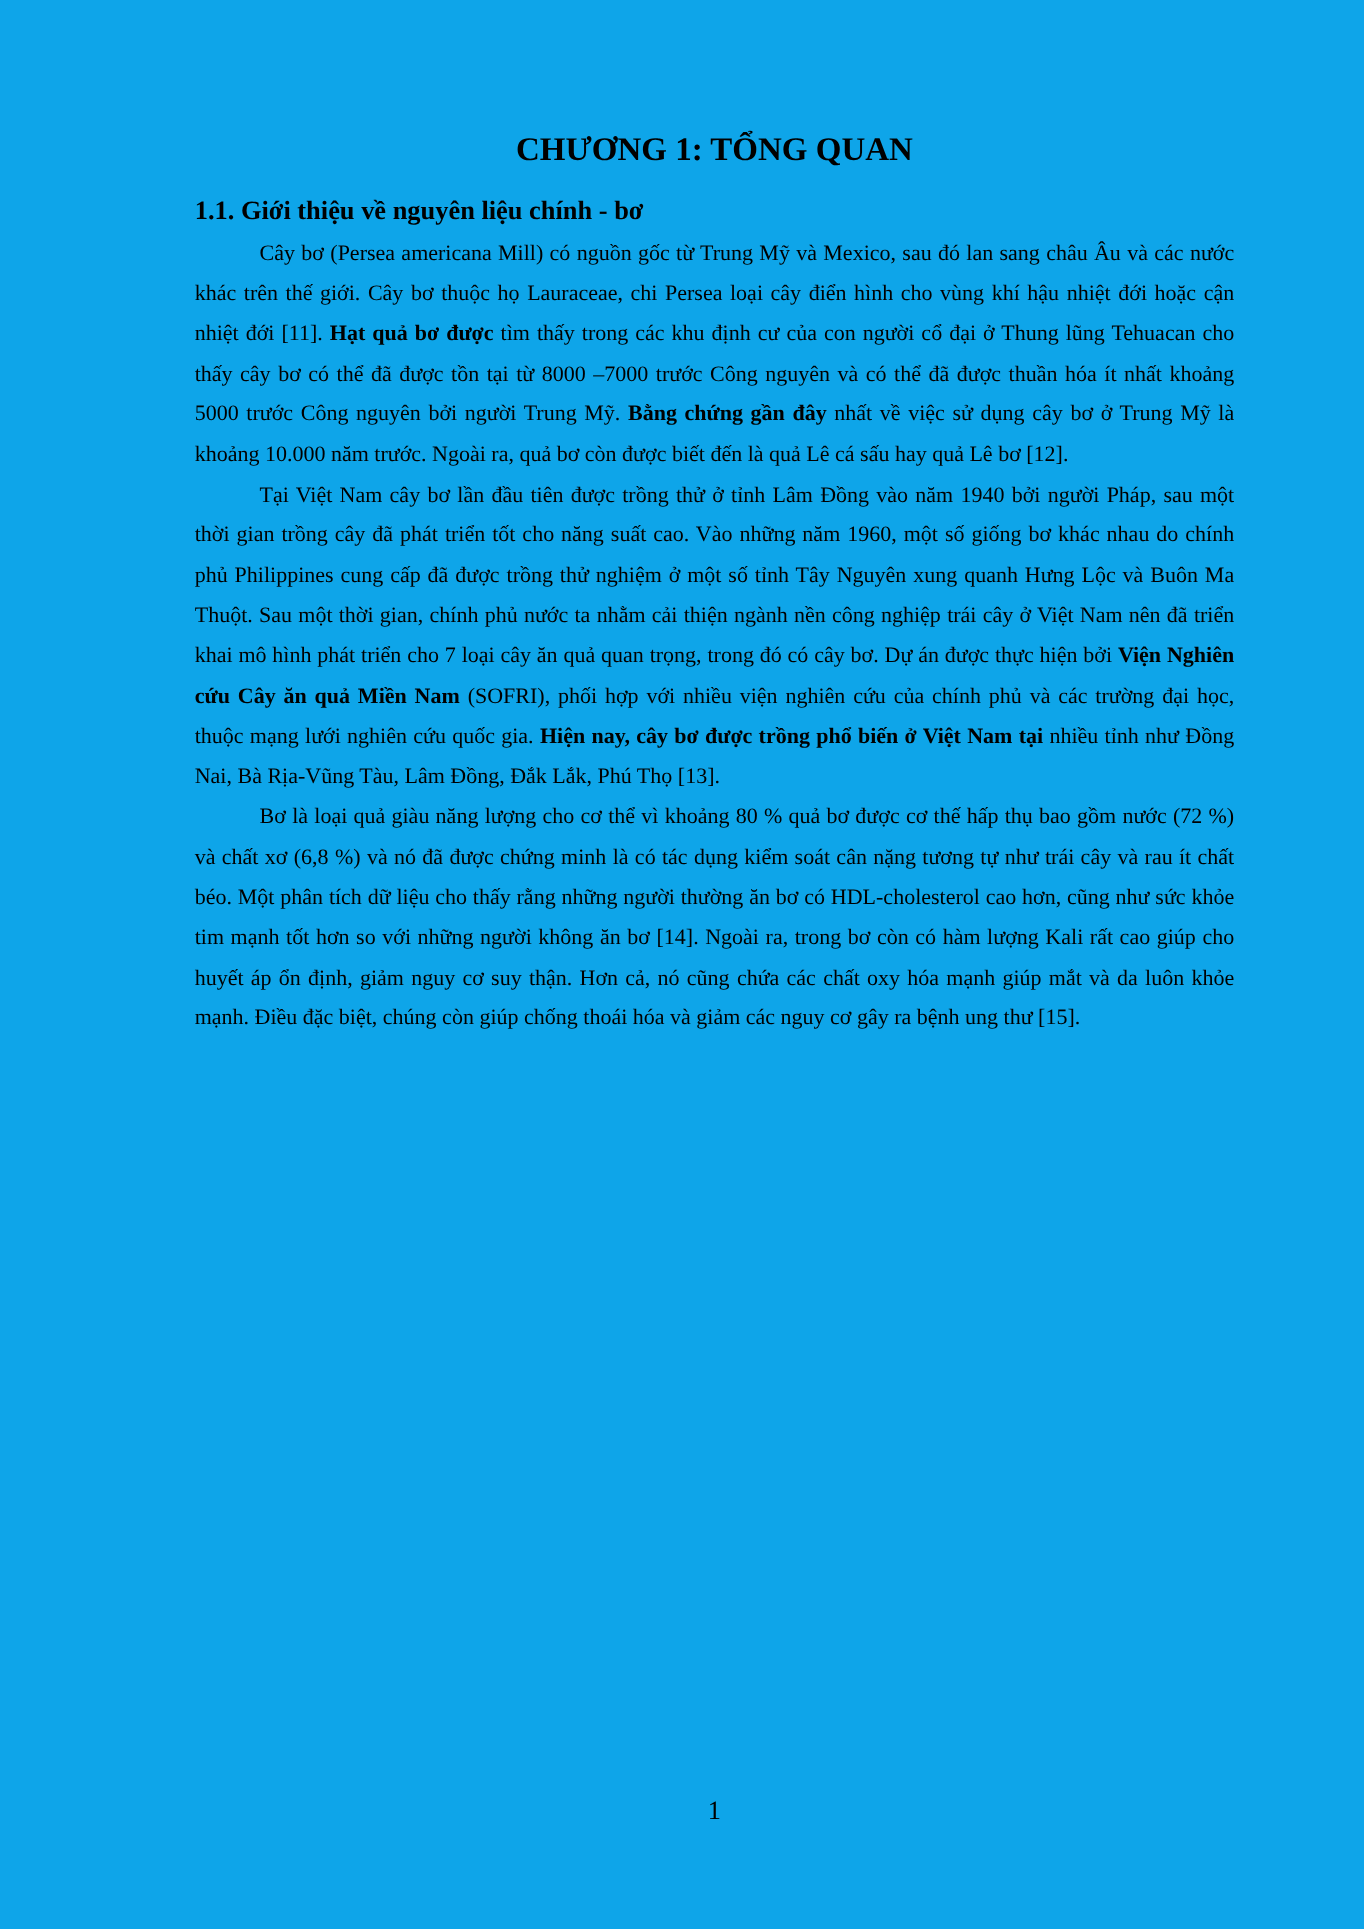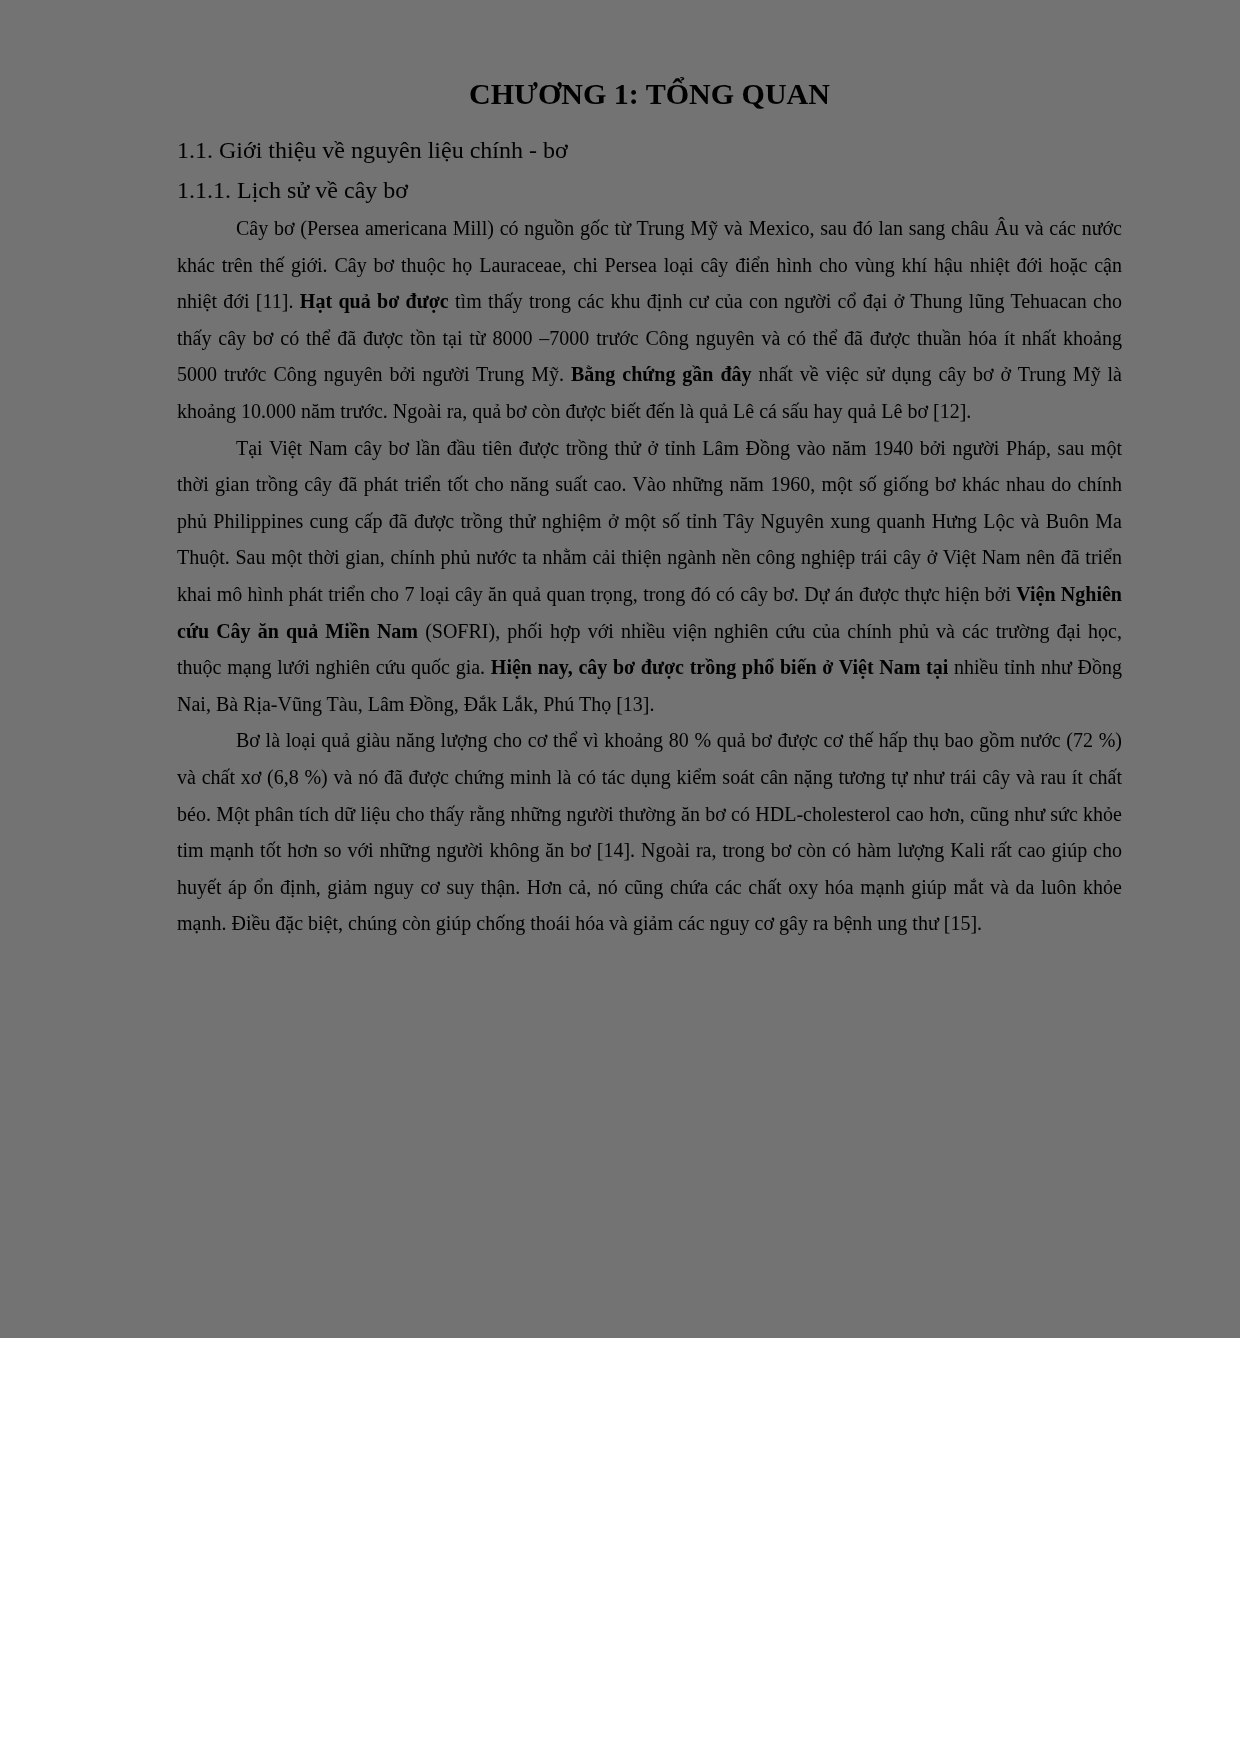--- a/index.html
+++ b/index.html
@@ -1,37 +1,37 @@
 <!DOCTYPE html>
 <html><head>
 <meta charset="utf-8">
 <style>
   * { margin: 0; padding: 0; box-sizing: border-box; }
   html, body { background: #ffffff; }
   .page {
     position: relative;
     width: 1240px;
-    height: 1338px;
-    background: #737373;
+    height: 1754px;
+    background: #0ea5e9;
     color: #000000;
     font-family: "Liberation Serif", "DejaVu Serif", serif;
-    padding: 76px 118px 0 177px;
+    padding: 118px 118px 0 177px;
     overflow: hidden;
   }
   .chapter-title {
     text-align: center;
     font-weight: bold;
     font-size: 30px;
     line-height: 36px;
     margin-bottom: 18px;
     white-space: nowrap;
   }
   .section-heading,
   .subsection-heading {
-    font-weight: normal;
+    font-weight: bold;
     font-size: 24px;
     line-height: 40px;
   }
   .body-text .para {
     font-size: 20px;
     line-height: 36.6px;
     text-align: justify;
     text-indent: 59px;
   }
   .body-text .para b { font-weight: bold; }
@@ -47,21 +47,20 @@
 </style>
 </head>
 <body>
 
 <div class="page">
 
   <div class="chapter-title">CHƯƠNG 1: TỔNG QUAN</div>
 
   <div class="section-heading">1.1. Giới thiệu về nguyên liệu chính - bơ</div>
 
-  <div class="subsection-heading">1.1.1. Lịch sử về cây bơ</div>
 
   <div class="body-text">
       <p class="para"><span>Cây bơ (Persea americana Mill) có nguồn gốc từ Trung Mỹ và Mexico, sau đó lan sang châu Âu và các nước khác trên thế giới. Cây bơ thuộc họ Lauraceae, chi Persea loại cây điển hình cho vùng khí hậu nhiệt đới hoặc cận nhiệt đới [11]. </span><b>Hạt quả bơ được</b><span> tìm thấy trong các khu định cư của con người cổ đại ở Thung lũng Tehuacan cho thấy cây bơ có thể đã được tồn tại từ 8000 –7000 trước Công nguyên và có thể đã được thuần hóa ít nhất khoảng 5000 trước Công nguyên bởi người Trung Mỹ. </span><b>Bằng chứng gần đây</b><span> nhất về việc sử dụng cây bơ ở Trung Mỹ là khoảng 10.000 năm trước. Ngoài ra, quả bơ còn được biết đến là quả Lê cá sấu hay quả Lê bơ [12].</span></p>
       <p class="para"><span>Tại Việt Nam cây bơ lần đầu tiên được trồng thử ở tỉnh Lâm Đồng vào năm 1940 bởi người Pháp, sau một thời gian trồng cây đã phát triển tốt cho năng suất cao. Vào những năm 1960, một số giống bơ khác nhau do chính phủ Philippines cung cấp đã được trồng thử nghiệm ở một số tỉnh Tây Nguyên xung quanh Hưng Lộc và Buôn Ma Thuột. Sau một thời gian, chính phủ nước ta nhằm cải thiện ngành nền công nghiệp trái cây ở Việt Nam nên đã triển khai mô hình phát triển cho 7 loại cây ăn quả quan trọng, trong đó có cây bơ. Dự án được thực hiện bởi </span><b>Viện Nghiên cứu Cây ăn quả Miền Nam</b><span> (SOFRI), phối hợp với nhiều viện nghiên cứu của chính phủ và các trường đại học, thuộc mạng lưới nghiên cứu quốc gia. </span><b>Hiện nay, cây bơ được trồng phổ biến ở Việt Nam tại</b><span> nhiều tỉnh như Đồng Nai, Bà Rịa-Vũng Tàu, Lâm Đồng, Đắk Lắk, Phú Thọ [13].</span></p>
       <p class="para"><span>Bơ là loại quả giàu năng lượng cho cơ thể vì khoảng 80 % quả bơ được cơ thế hấp thụ bao gồm nước (72 %) và chất xơ (6,8 %) và nó đã được chứng minh là có tác dụng kiểm soát cân nặng tương tự như trái cây và rau ít chất béo. Một phân tích dữ liệu cho thấy rằng những người thường ăn bơ có HDL-cholesterol cao hơn, cũng như sức khỏe tim mạnh tốt hơn so với những người không ăn bơ [14]. Ngoài ra, trong bơ còn có hàm lượng Kali rất cao giúp cho huyết áp ổn định, giảm nguy cơ suy thận. Hơn cả, nó cũng chứa các chất oxy hóa mạnh giúp mắt và da luôn khỏe mạnh. Điều đặc biệt, chúng còn giúp chống thoái hóa và giảm các nguy cơ gây ra bệnh ung thư [15].</span></p>
     </div>
 
   <div class="page-number">1</div>
 
 </div>

